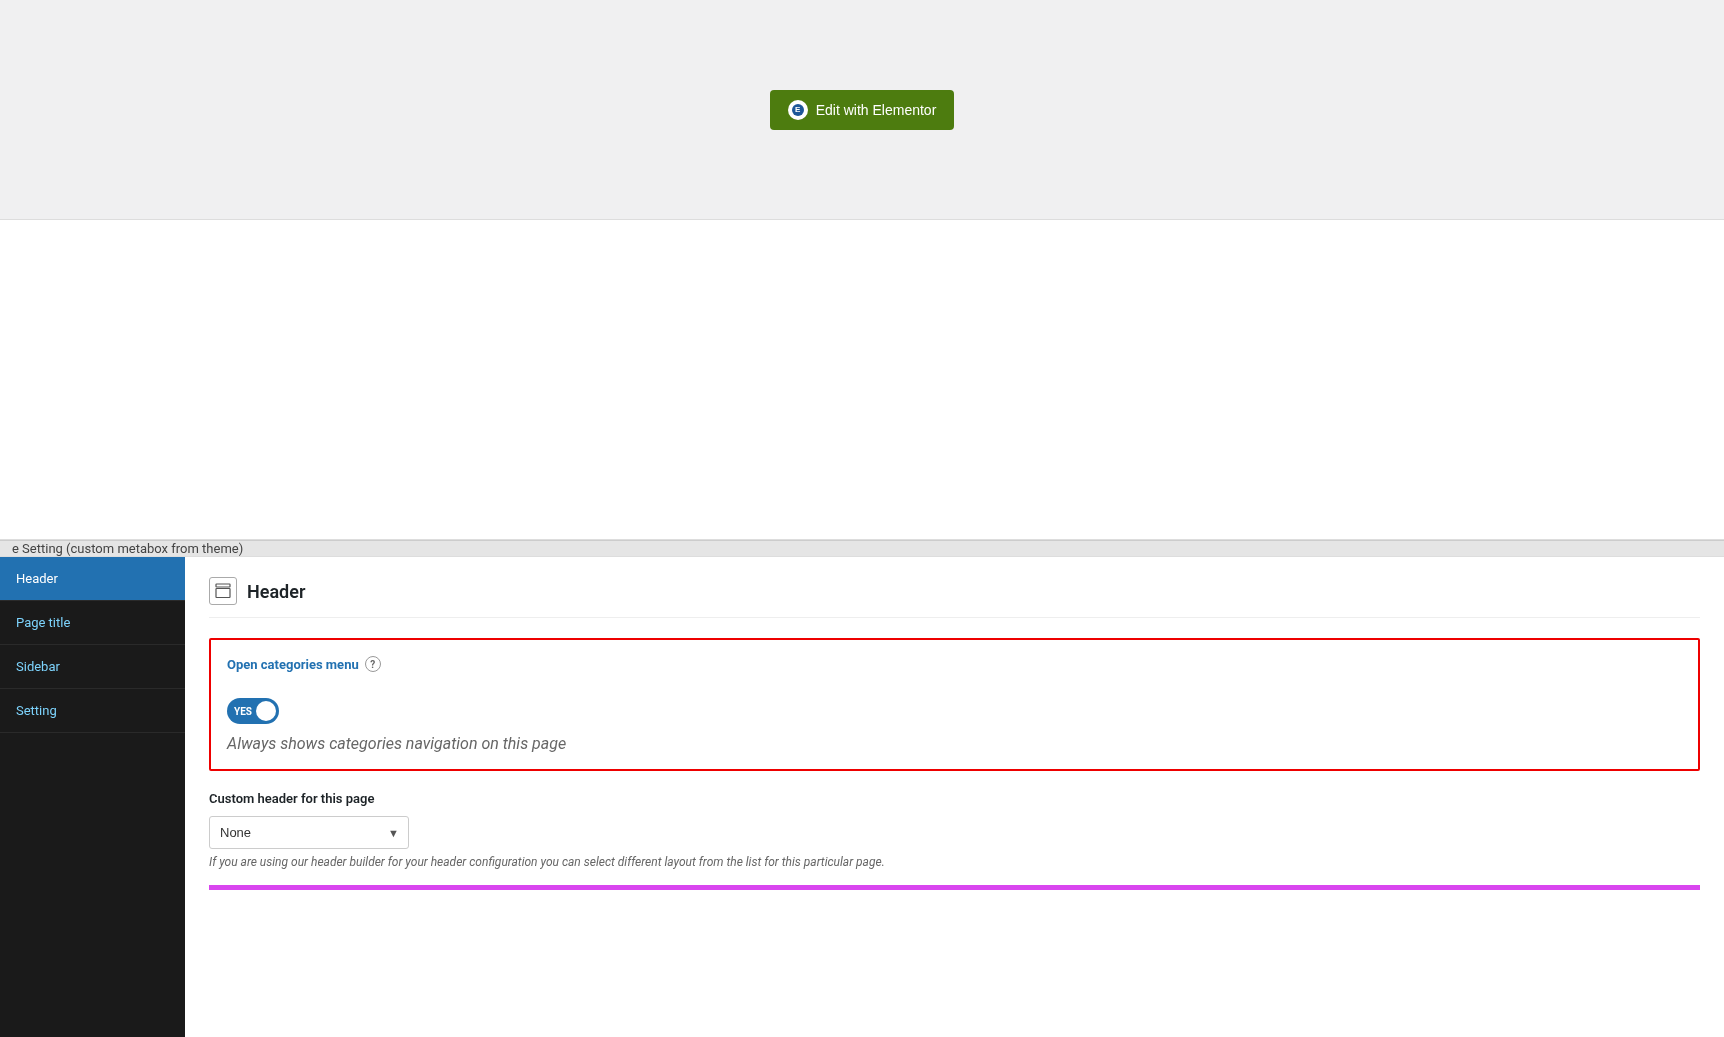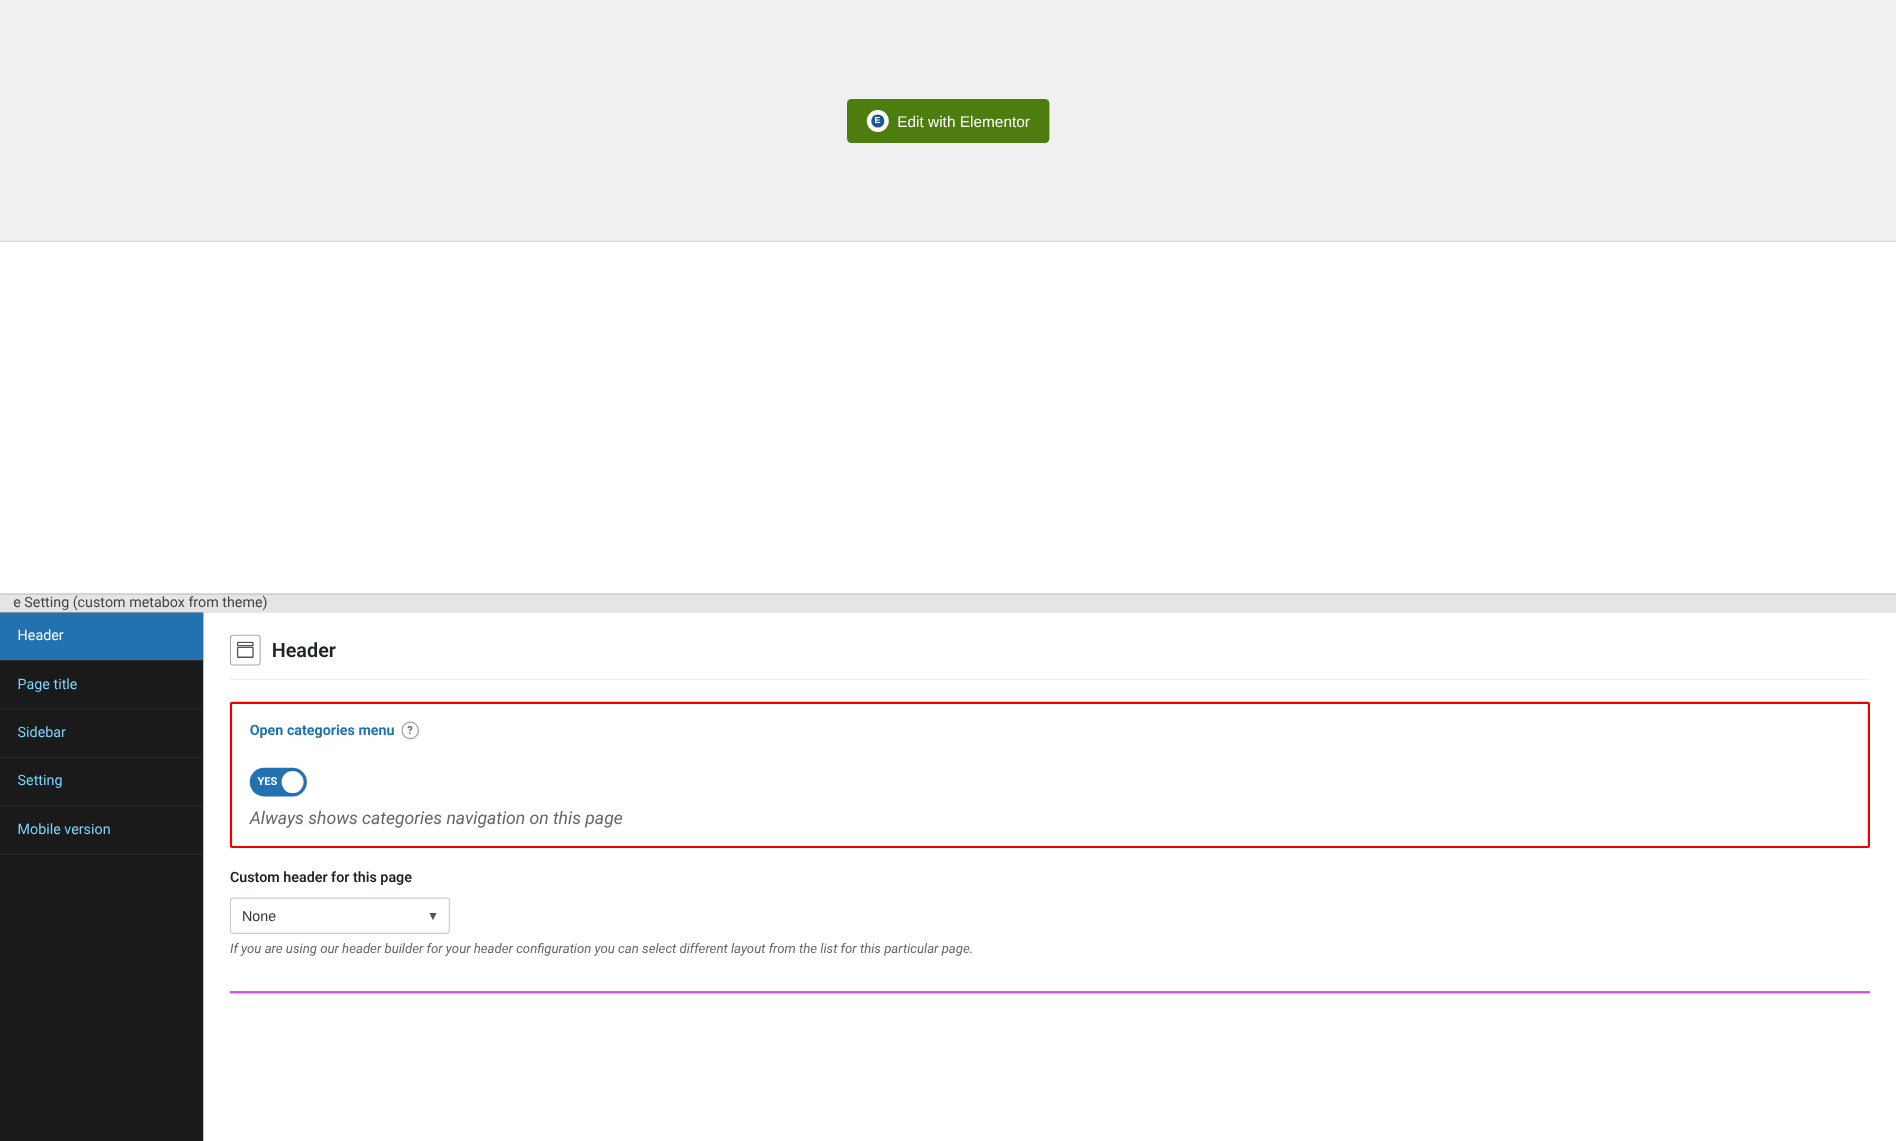--- a/index.html
+++ b/index.html
@@ -234,22 +234,22 @@
     .field-hint {
       font-size: 16px;
       color: #666;
       font-style: italic;
       margin-top: 4px;
     }
 
     
     .field-section {
       margin-bottom: 20px;
-      padding-bottom: 32px;
-      border-bottom: 2px solid #d946ef;
+      padding-bottom: 16px;
+      border-bottom: 5px solid #d946ef;
     }
 
     .field-section-label {
       font-size: 13px;
       font-weight: 600;
       color: #1d2327;
       margin-bottom: 10px;
     }
 
     .select-wrapper {
@@ -314,23 +314,20 @@
       </div>
       <div class="nav-item">
         <span>Page title</span>
       </div>
       <div class="nav-item">
         <span>Sidebar</span>
       </div>
       <div class="nav-item">
         <span>Setting</span>
       </div>
-      <div class="nav-item">
-        <span>Mobile version</span>
-      </div>
     </nav>
 
     <div class="settings-main">
 
       <div class="section-header">
         <div class="section-icon">
           <svg width="16" height="16" viewBox="0 0 16 16" fill="none" xmlns="http://www.w3.org/2000/svg">
             <rect x="1" y="1" width="14" height="3" rx="0.5" stroke="#555" stroke-width="1.2" fill="none"></rect>
             <rect x="1" y="5.5" width="14" height="9" rx="0.5" stroke="#555" stroke-width="1.2" fill="none"></rect>
           </svg>

